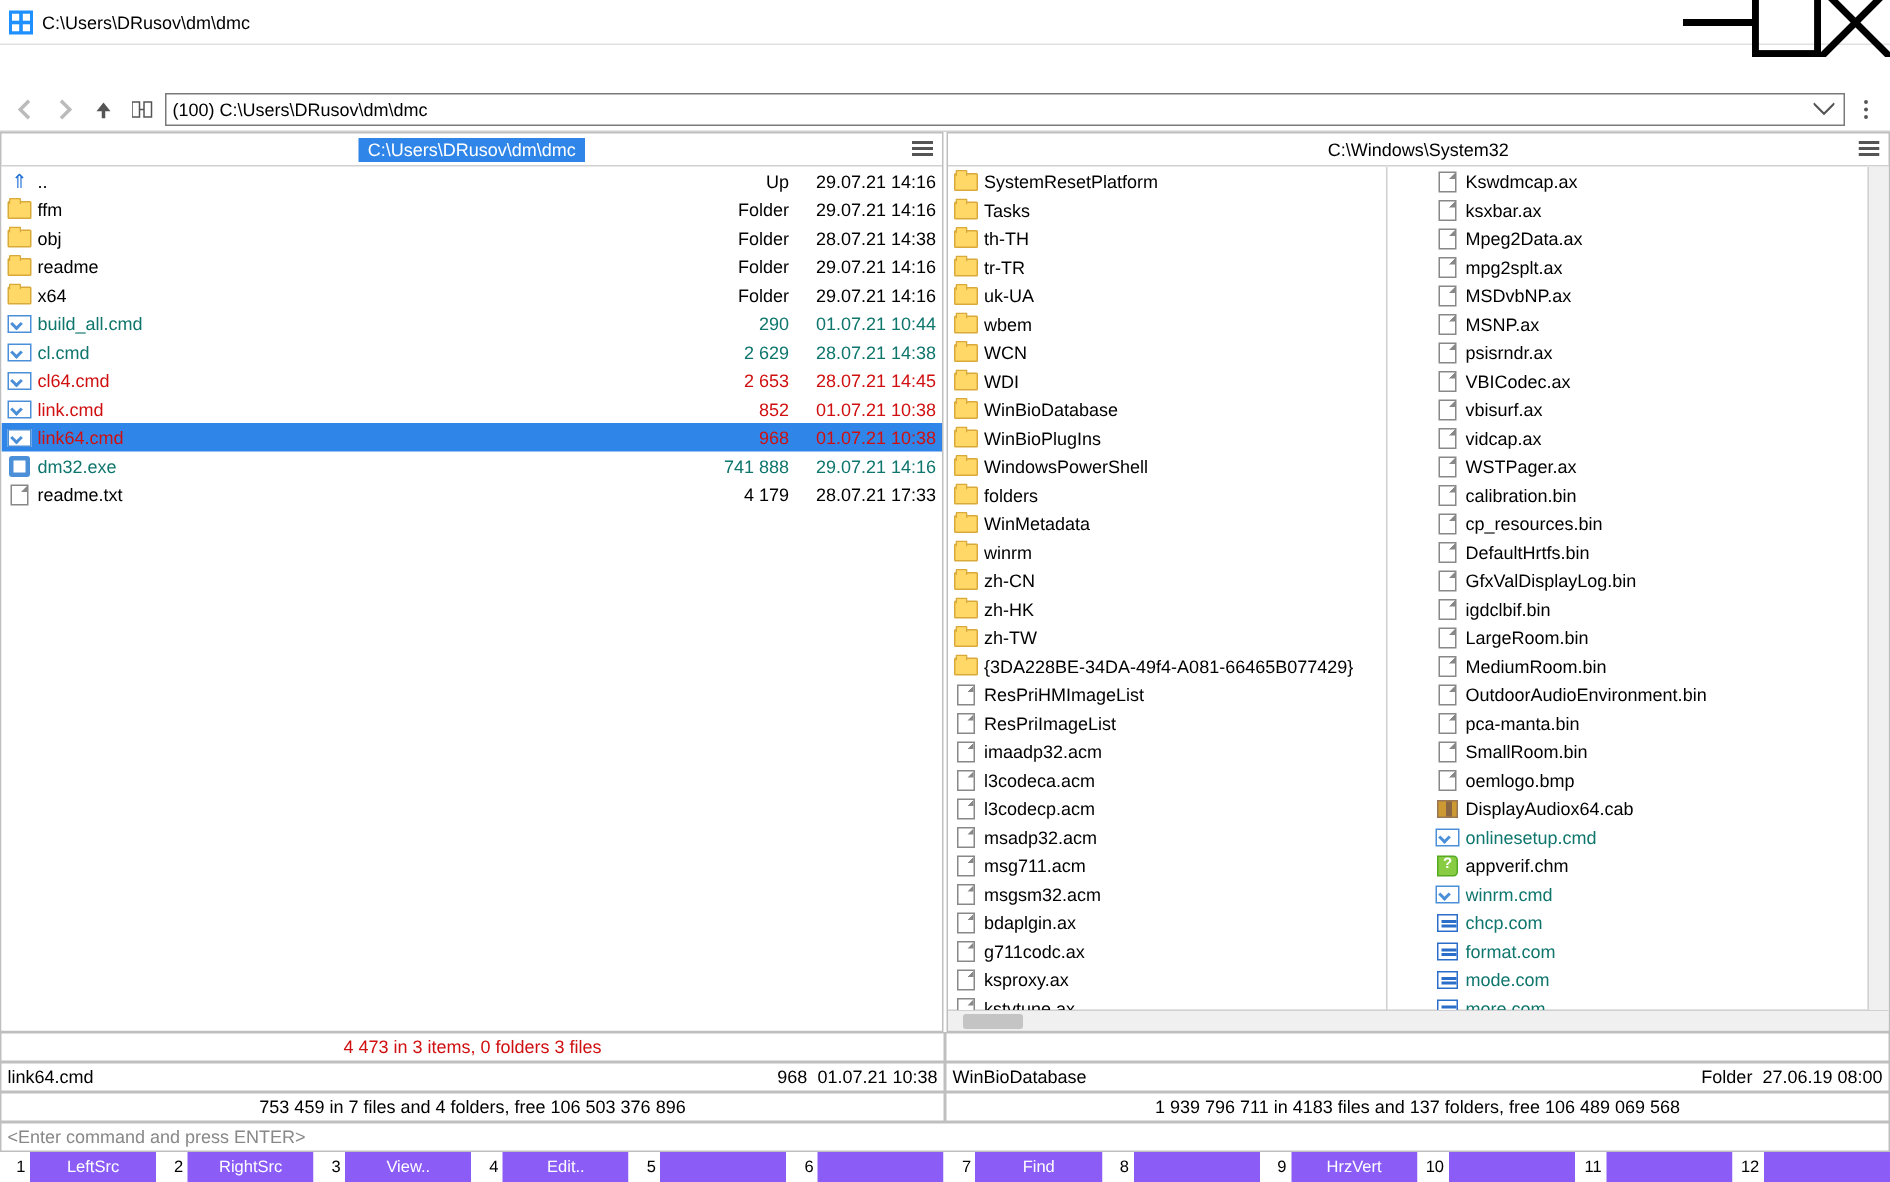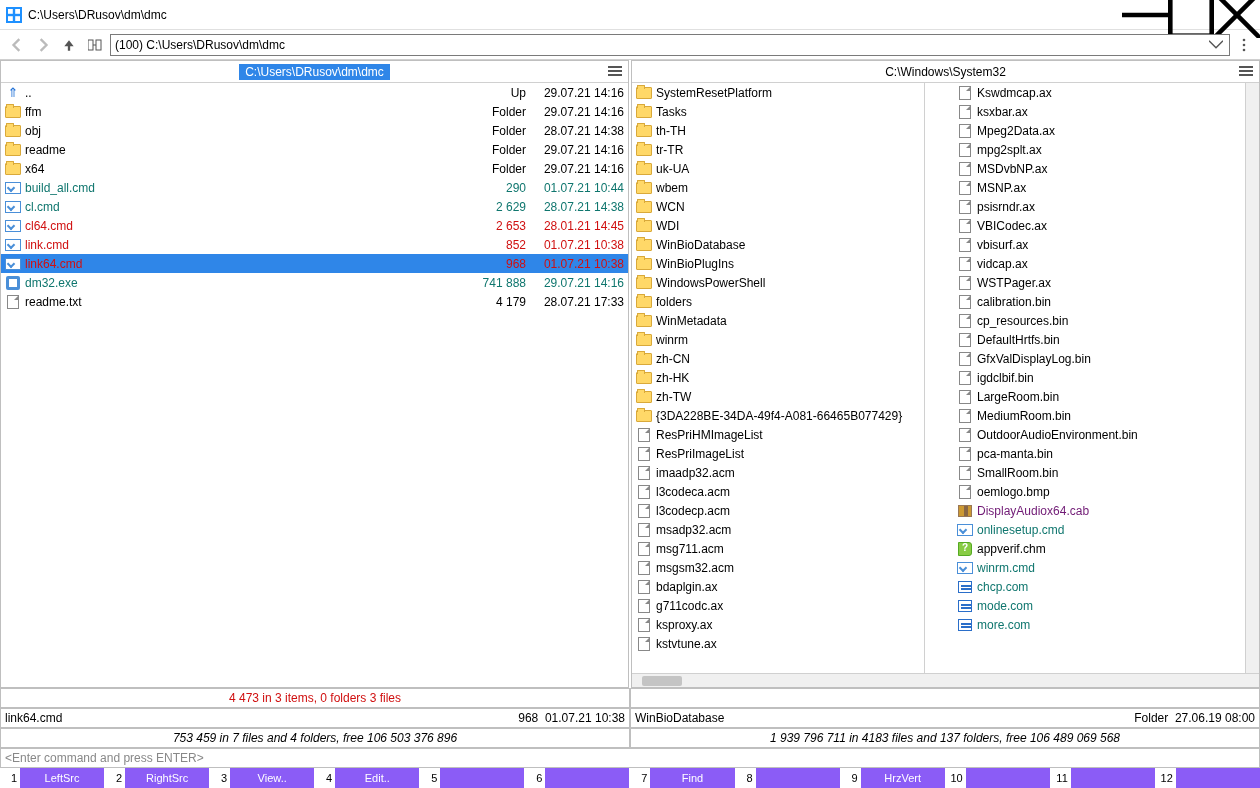--- a/index.html
+++ b/index.html
@@ -3,21 +3,21 @@
 <meta charset="utf-8">
 <style>
 * { margin:0; padding:0; box-sizing:border-box; font-family:"Segoe UI",Tahoma,sans-serif; }
 body { width:1260px; height:788px; background:#fff; display:flex; flex-direction:column; font-size:12px; overflow:hidden; }
 .titlebar { height:30px; background:#fff; display:flex; align-items:center; padding:0 0 0 6px; border-bottom:1px solid #e0e0e0;}
 .titlebar .appicon{width:16px;height:16px;background:#1e90ff;display:flex;align-items:center;justify-content:center;margin-right:6px;}
 .titlebar .appicon svg{width:12px;height:12px;}
 .titlebar .title{flex:1;font-size:12px;color:#000;}
 .winbtns{display:flex;}
 .winbtn{width:46px;height:30px;display:flex;align-items:center;justify-content:center;color:#000;}
-.toolbar{height:30px;display:flex;align-items:center;padding:0 6px;gap:4px;border-bottom:1px solid #d0d0d0;}
+.toolbar{height:30px;display:flex;align-items:center;padding:0 6px;gap:4px;border-bottom:1px solid #d0d0d0;margin-top:28px;}
 .navbtn{width:22px;height:22px;display:flex;align-items:center;justify-content:center;color:#555;}
 .navbtn.disabled{color:#bbb;}
 .addrbar{flex:1;height:22px;border:1px solid #7a7a7a;display:flex;align-items:center;padding:0 4px;background:#fff;}
 .addrbar span{font-size:12px;color:#000;}
 .addrdrop{width:18px;display:flex;align-items:center;justify-content:center;color:#555;}
 .menudots{width:20px;display:flex;align-items:center;justify-content:center;color:#555;}
 .panels{flex:1;display:flex;min-height:0;}
 .panel{flex:1;display:flex;flex-direction:column;border:1px solid #bfbfbf;min-width:0;}
 .panel+.panel{margin-left:2px;}
 .phead{height:22px;display:flex;align-items:center;justify-content:center;font-size:12px;color:#000;position:relative;border-bottom:1px solid #d0d0d0;}
@@ -41,42 +41,42 @@
 .ico-cab::before{content:"";position:absolute;top:0;left:5px;width:4px;height:100%;background:#864;}
 .ico-chm{width:14px;height:14px;background:#8c4;border:1px solid #5a2;border-radius:0 3px 3px 0;position:relative;}
 .ico-chm::before{content:"?";position:absolute;left:3px;top:-1px;color:#fff;font-weight:bold;font-size:10px;}
 .ico-com{width:14px;height:12px;border:1px solid #2a6ec9;background:#fff;position:relative;}
 .ico-com::before{content:"";position:absolute;top:3px;left:2px;width:10px;height:2px;background:#2a6ec9;box-shadow:0 3px 0 #2a6ec9;}
 .name{flex:1;white-space:nowrap;overflow:hidden;text-overflow:ellipsis;}
 .size{width:70px;text-align:right;padding-right:8px;white-space:nowrap;}
 .date{width:90px;text-align:right;white-space:nowrap;}
 .c-blue{color:#0f766e;}
 .c-red{color:#d01010;}
-.c-mag{color:#701a75;}
+.c-mag{color:#000000;}
 .c-black{color:#000;}
 .row.sel .name,.row.sel .size,.row.sel .date{}
 .twocol{display:flex;flex:1;overflow:auto;}
 .col{flex:1;min-width:0;}
 .col+.col{border-left:1px solid #d0d0d0;padding-left:28px;}
 .scrollthumb-h{height:14px;background:#f0f0f0;border-top:1px solid #d0d0d0;position:relative;}
 .thumb{position:absolute;top:2px;height:10px;background:#c4c4c4;border-radius:2px;}
 .statusblock{display:flex;}
 .statpanel{flex:1;padding:2px 4px;border:1px solid #bfbfbf;}
 .statline{display:flex;}
 .statline .l{flex:1;}
 .statline .r{white-space:nowrap;}
 .cmdbar{border:1px solid #bfbfbf;padding:2px 4px;color:#888;}
 .fkeys{display:flex;height:20px;}
 .fk{flex:1;display:flex;border-left:1px solid #fff;min-width:0;}
 .fk:first-child{border-left:none;}
 .fk .num{width:20px;text-align:right;padding-right:3px;background:#fff;color:#000;font-size:11px;line-height:20px;}
 .fk .lab{flex:1;background:#8b5cf6;color:#fff;text-align:center;font-size:11px;line-height:20px;overflow:hidden;}
 .burger svg,.navbtn svg,.addrdrop svg,.menudots svg{width:14px;height:14px;}
 .sel-summary{text-align:center;color:#d01010;padding:2px 0;border:1px solid #bfbfbf;}
-.free-summary{text-align:center;color:#000;padding:2px 15px;border:1px solid #bfbfbf;font-style:italic;}
+.free-summary{text-align:center;color:#000;padding:2px 15px;border:1px solid #bfbfbf;}
 .vs{width:14px;background:#f0f0f0;border-left:1px solid #d0d0d0;}
 </style>
 </head>
 <body>
 
 <div class="titlebar">
   <div class="appicon">
       <svg viewBox="0 0 10 10">
         <rect x="0" y="0" width="4" height="4" fill="#fff"></rect>
         <rect x="6" y="0" width="4" height="4" fill="#fff"></rect>
@@ -213,21 +213,21 @@
           <span class="name c-blue">cl.cmd</span>
           <span class="size c-blue">2 629</span>
           <span class="date c-blue">28.07.21 14:38</span>
         </div>
         <div class="row">
           <span class="ico">
             <span class="ico-cmd"></span>
           </span>
           <span class="name c-red">cl64.cmd</span>
           <span class="size c-red">2 653</span>
-          <span class="date c-red">28.01.21 14:45</span>
+          <span class="date c-red">28.07.21 14:45</span>
         </div>
         <div class="row">
           <span class="ico">
             <span class="ico-cmd"></span>
           </span>
           <span class="name c-red">link.cmd</span>
           <span class="size c-red">852</span>
           <span class="date c-red">01.07.21 10:38</span>
         </div>
         <div class="row sel">
@@ -609,20 +609,26 @@
           <div class="row">
             <span class="ico">
               <span class="ico-com"></span>
             </span>
             <span class="name c-blue">chcp.com</span>
           </div>
           <div class="row">
             <span class="ico">
               <span class="ico-com"></span>
             </span>
+            <span class="name c-blue">format.com</span>
+          </div>
+          <div class="row">
+            <span class="ico">
+              <span class="ico-com"></span>
+            </span>
             <span class="name c-blue">mode.com</span>
           </div>
           <div class="row">
             <span class="ico">
               <span class="ico-com"></span>
             </span>
             <span class="name c-blue">more.com</span>
           </div>
         </div>
       <div class="vs"></div>

